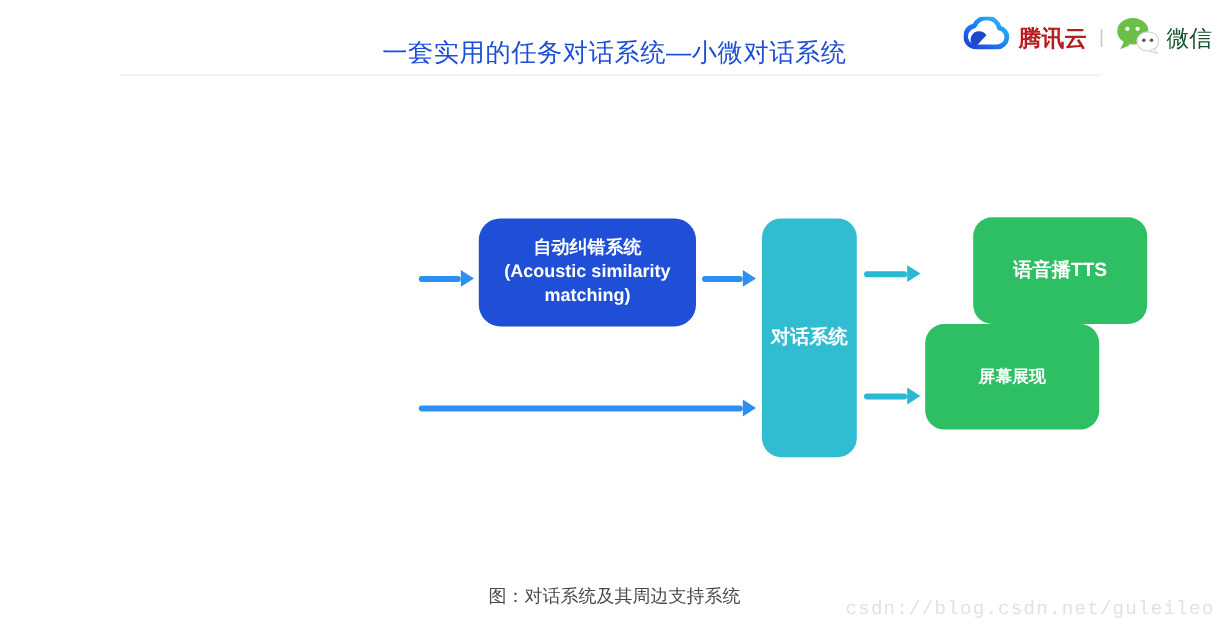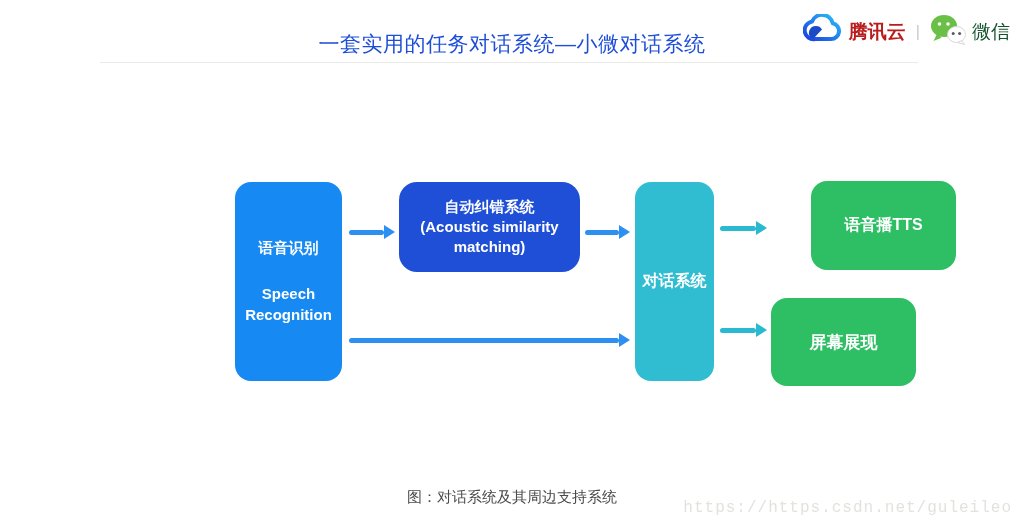--- a/index.html
+++ b/index.html
@@ -92,25 +92,25 @@
   }
   .node-tts {
     left: 771px; top: 181px;
     width: 145px; height: 89px;
     background: #2ebe64;
     border-radius: 16px;
     font-size: 16px;
     margin-left: 40px;
   }
   .node-screen {
-    left: 771px; top: 298px;
+    left: 771px; top: 270px;
     width: 145px; height: 88px;
     background: #2ebe64;
     border-radius: 16px;
-    font-size: 17px;
+    font-size: 14px;
   }
 
   
   .arrow {
     position: absolute;
     display: flex;
     align-items: center;
     height: 14px;
   }
   .arrow .shaft { flex: 1; height: 5px; border-radius: 2.5px; }
@@ -191,24 +191,20 @@
         <circle cx="18" cy="10" r="1.8" fill="#ffffff"></circle>
         <ellipse cx="26.5" cy="20.5" rx="9" ry="8" fill="#ffffff" stroke="#d8d8d8"></ellipse>
         <path d="M31.5 26.5 l3 4 l-6.5-1.8 z" fill="#ffffff" stroke="#d8d8d8"></path>
         <circle cx="23.2" cy="19.5" r="1.5" fill="#5a5a5a"></circle>
         <circle cx="29.6" cy="19.5" r="1.5" fill="#5a5a5a"></circle>
       </svg>
     </span>
     <span class="wx-label">微信</span>
   </div>
 
-  <div class="node node-speech">
-    <span>语音识别</span>
-    <span>Speech Recognition</span>
-  </div>
 
   <div class="node node-dialog">
     <span>对话系统</span>
   </div>
 
   <div class="node node-correction">
     <span>自动纠错系统</span>
     <span>(Acoustic similarity matching)</span>
   </div>
 
@@ -237,15 +233,15 @@
     <div class="head"></div>
   </div>
   <div class="arrow teal arrow-5">
     <div class="shaft"></div>
     <div class="head"></div>
   </div>
 
 
   <div class="caption">图：对话系统及其周边支持系统</div>
 
-  <div class="watermark">https://https.csdn.net/guleileo</div>
+  <div class="watermark">csdn://blog.csdn.net/guleileo</div>
 
 </div>
 
 </body></html>

